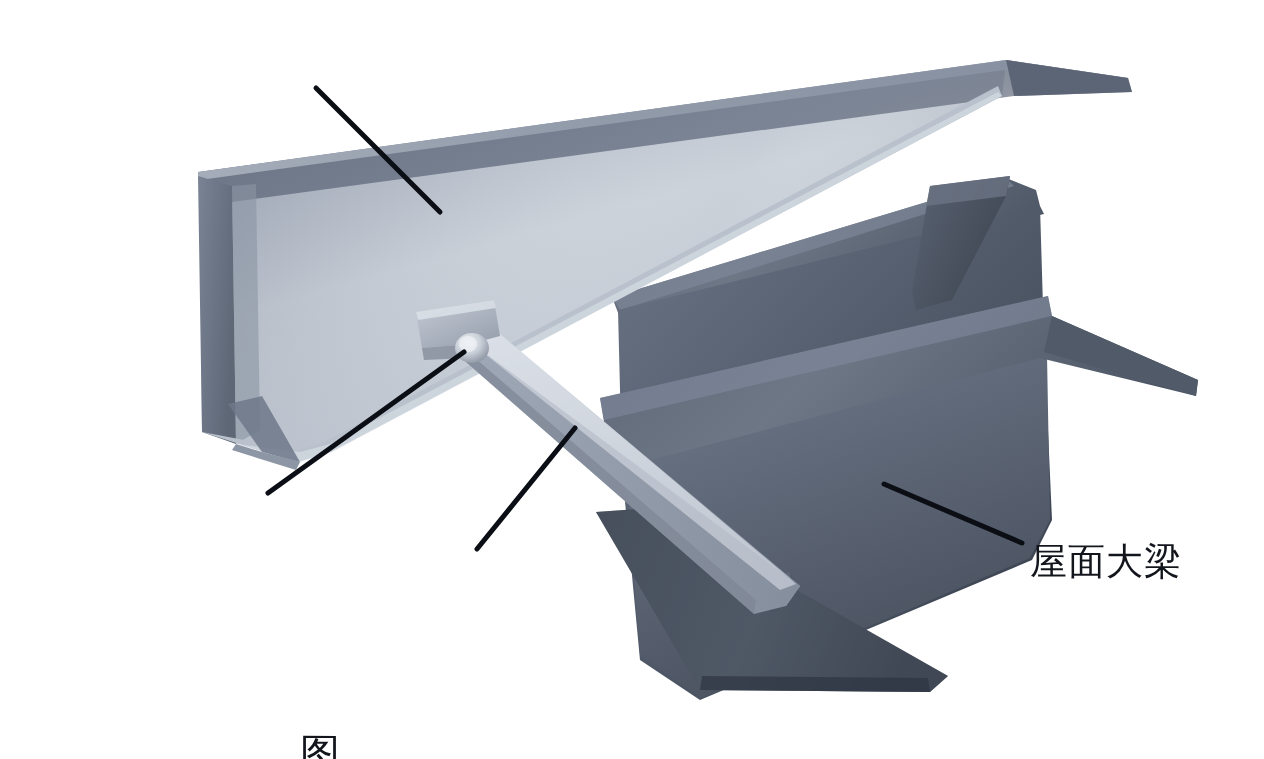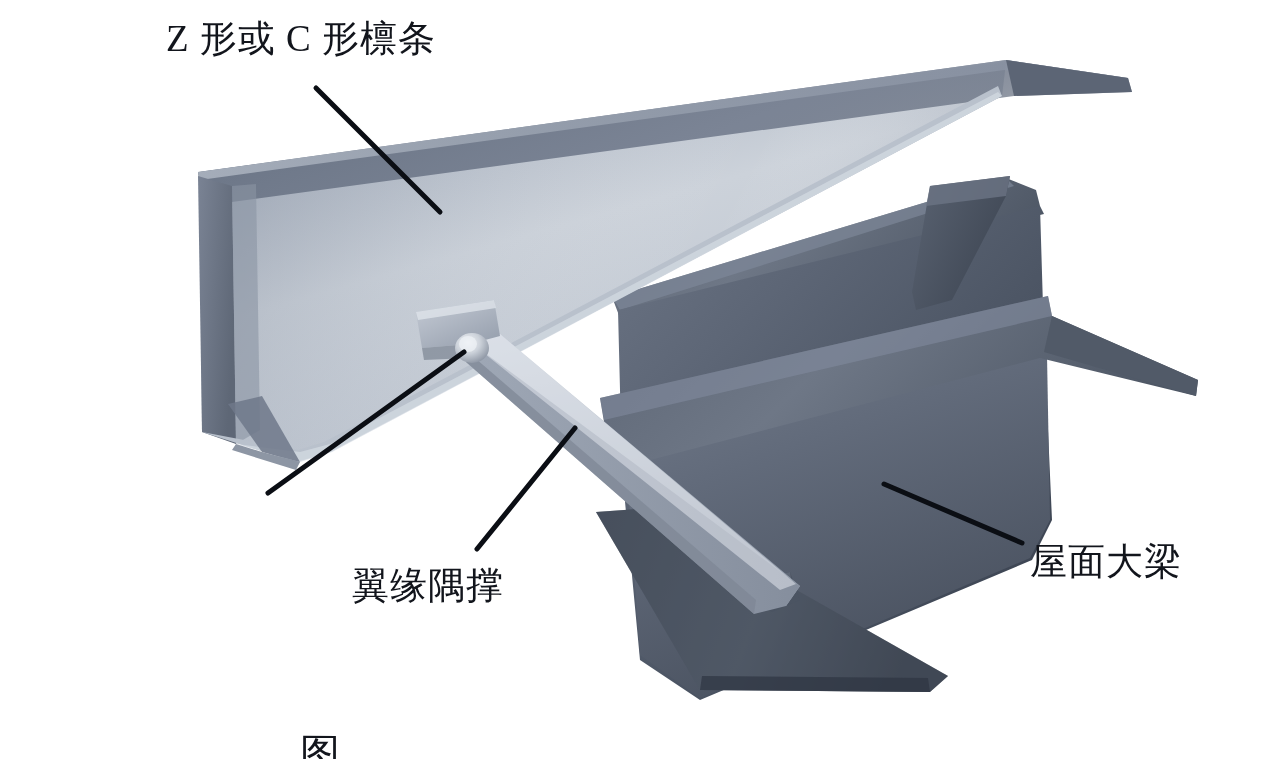--- a/index.html
+++ b/index.html
@@ -222,22 +222,20 @@
     </g>
 
     <g stroke="#0b0e14" stroke-linecap="round">
       <line x1="316" y1="88" x2="440" y2="212" stroke-width="5"></line>
       <line x1="268" y1="493" x2="464" y2="352" stroke-width="5"></line>
       <line x1="477" y1="549" x2="575" y2="428" stroke-width="5"></line>
       <line x1="1022" y1="543" x2="884" y2="484" stroke-width="5"></line>
     </g>
   </svg>
 
-  <div class="cn-label" id="label-purlin">Z 形或 C 形檩条</div>
-
-
-  <div class="cn-label" id="label-brace">翼缘隅撑</div>
+
+
 
   <div class="cn-label" id="label-girder">屋面大梁</div>
 
   <div class="cn-label caption" id="figure-caption">图</div>
 
 </div>
 
 </body></html>

